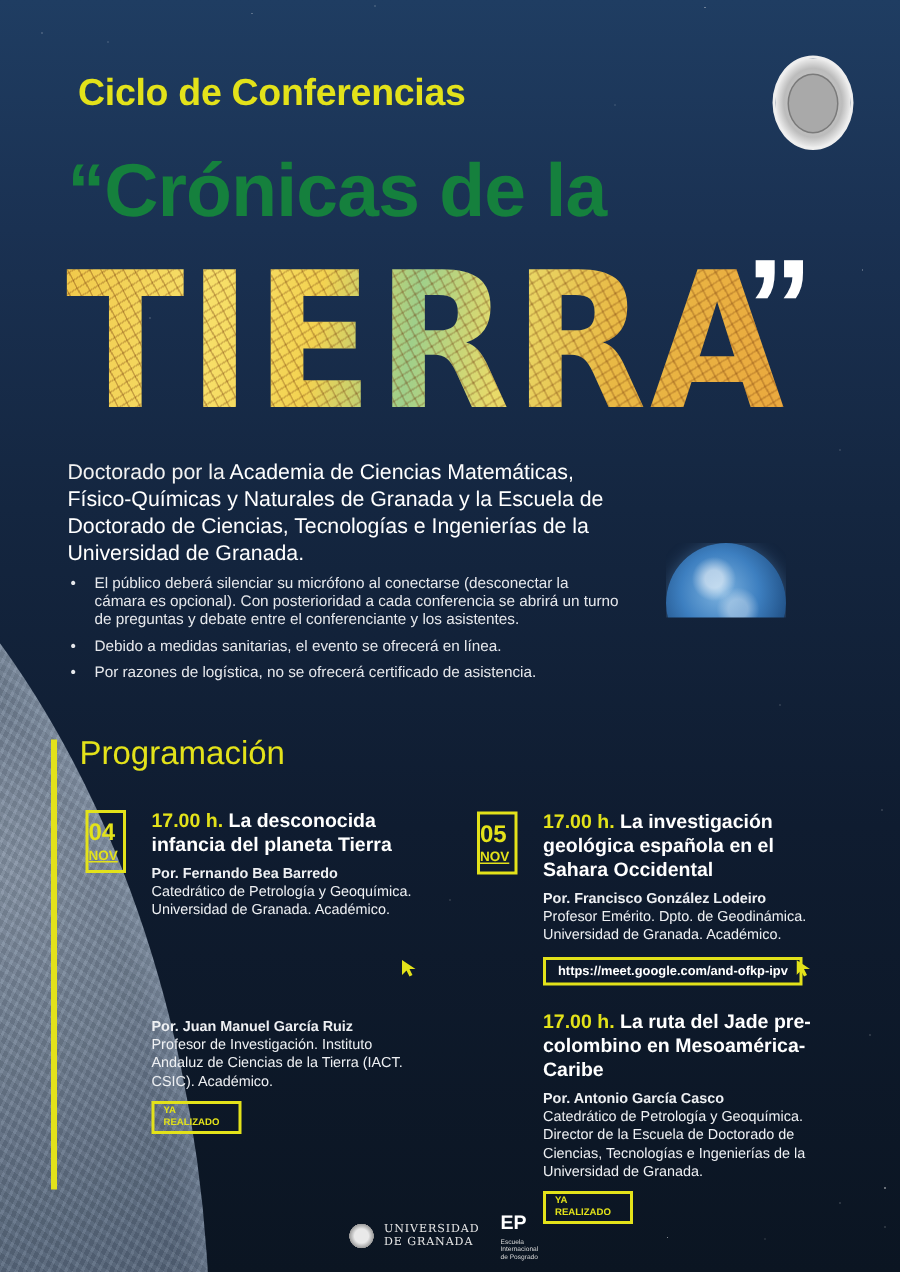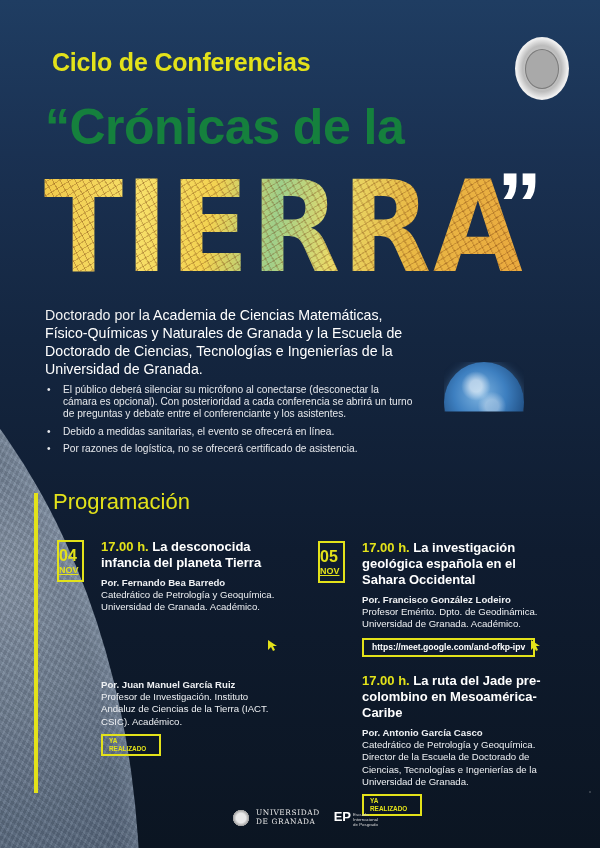--- a/index.html
+++ b/index.html
@@ -139,21 +139,21 @@
   }
   .footer {
     position: absolute; top: 808px; left: 232px; display: flex; align-items: center; gap: 14px;
   }
   .ugr-logo { display: flex; align-items: center; gap: 6px; }
   .ugr-crest {
     width: 18px; height: 20px; border-radius: 50%;
     background: radial-gradient(circle, #e9e9e9 0 35%, #9a9a9a 60%, transparent 62%);
   }
   .ugr-text { font-family: "DejaVu Serif", serif; font-size: 7.4px; line-height: 8.6px; color: #e8e8e8; letter-spacing: 0.6px; }
-  .eip-logo { display: flex; align-items: flex-start; gap: 2px; }
+  .eip-logo { display: flex; align-items: flex-start; gap: 2px; flex-direction: column; }
   .eip-mark { font-size: 13px; font-weight: bold; color: #ffffff; line-height: 13px; }
   .eip-text { font-size: 4.4px; line-height: 5px; color: #d8d8d8; margin-top: 2px; }
 </style>
 </head>
 <body>
 
 <div class="stars"></div>
 <div class="moon"></div>
 <div class="earth"></div>
 

